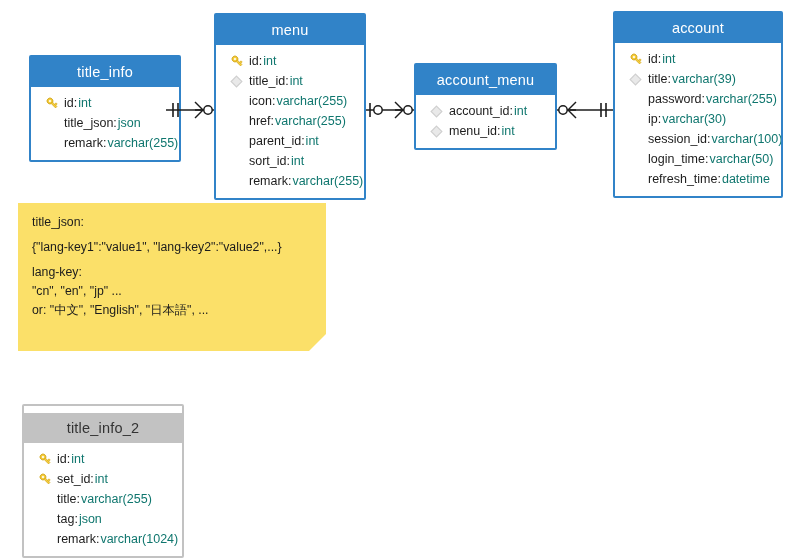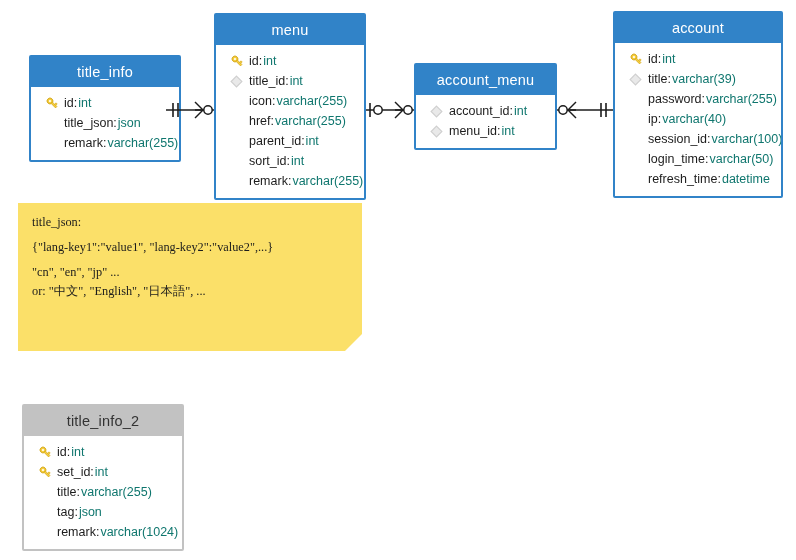--- a/index.html
+++ b/index.html
@@ -43,20 +43,21 @@
     font-size: 14.5px;
     letter-spacing: .2px;
   }
   .entity.blue .entity-header {
     background: #3183c8;
     color: #ffffff;
   }
   .entity.gray .entity-header {
     background: #c2c2c2;
     color: #333333;
+    margin-top: 7px;
   }
   .entity-body {
     padding: 6px 0 7px 0;
   }
   .field-row {
     height: 20px;
     line-height: 20px;
     display: flex;
     align-items: center;
     padding-left: 14px;
@@ -263,21 +264,21 @@
         <div class="field-row">
           <span class="field-icon"></span>
           <span class="field-name">password</span>
           <span class="colon">:</span>
           <span class="field-type">varchar(255)</span>
         </div>
         <div class="field-row">
           <span class="field-icon"></span>
           <span class="field-name">ip</span>
           <span class="colon">:</span>
-          <span class="field-type">varchar(40)</span>
+          <span class="field-type">varchar(30)</span>
         </div>
         <div class="field-row">
           <span class="field-icon"></span>
           <span class="field-name">session_id</span>
           <span class="colon">:</span>
           <span class="field-type">varchar(100)</span>
         </div>
         <div class="field-row">
           <span class="field-icon"></span>
           <span class="field-name">login_time</span>
@@ -377,20 +378,21 @@
           <circle cx="6" cy="12" r="4.2" fill="#fff" stroke="#1c1c1c" stroke-width="1.5"></circle>
           <line x1="11" y1="12" x2="19" y2="4" stroke="#1c1c1c" stroke-width="1.5"></line>
           <line x1="11" y1="12" x2="19" y2="12" stroke="#1c1c1c" stroke-width="1.5"></line>
           <line x1="11" y1="12" x2="19" y2="20" stroke="#1c1c1c" stroke-width="1.5"></line>
         </g>
         <g transform="translate(34,0)">
           <line x1="15" y1="5" x2="15" y2="19" stroke="#1c1c1c" stroke-width="1.6"></line>
           <line x1="10" y1="5" x2="10" y2="19" stroke="#1c1c1c" stroke-width="1.6"></line>
         </g>
       </svg></div>
-    <div class="note" style="left: 18px; top: 203px; width: 344px; height: 148px; font-family: Liberation Serif, serif;">
+    <div class="note" style="left: 18px; top: 203px; width: 308px; height: 148px;">
       <div class="note-line">title_json:</div>
       <div class="note-line">{"lang-key1":"value1", "lang-key2":"value2",...}</div>
+      <div class="note-line tight">lang-key:</div>
       <div class="note-line tight">"cn", "en", "jp" ...</div>
       <div class="note-line tight">or: "中文", "English", "日本語", ...</div>
       <div class="note-fold"></div>
     </div>
   </div>
 
 </body></html>

